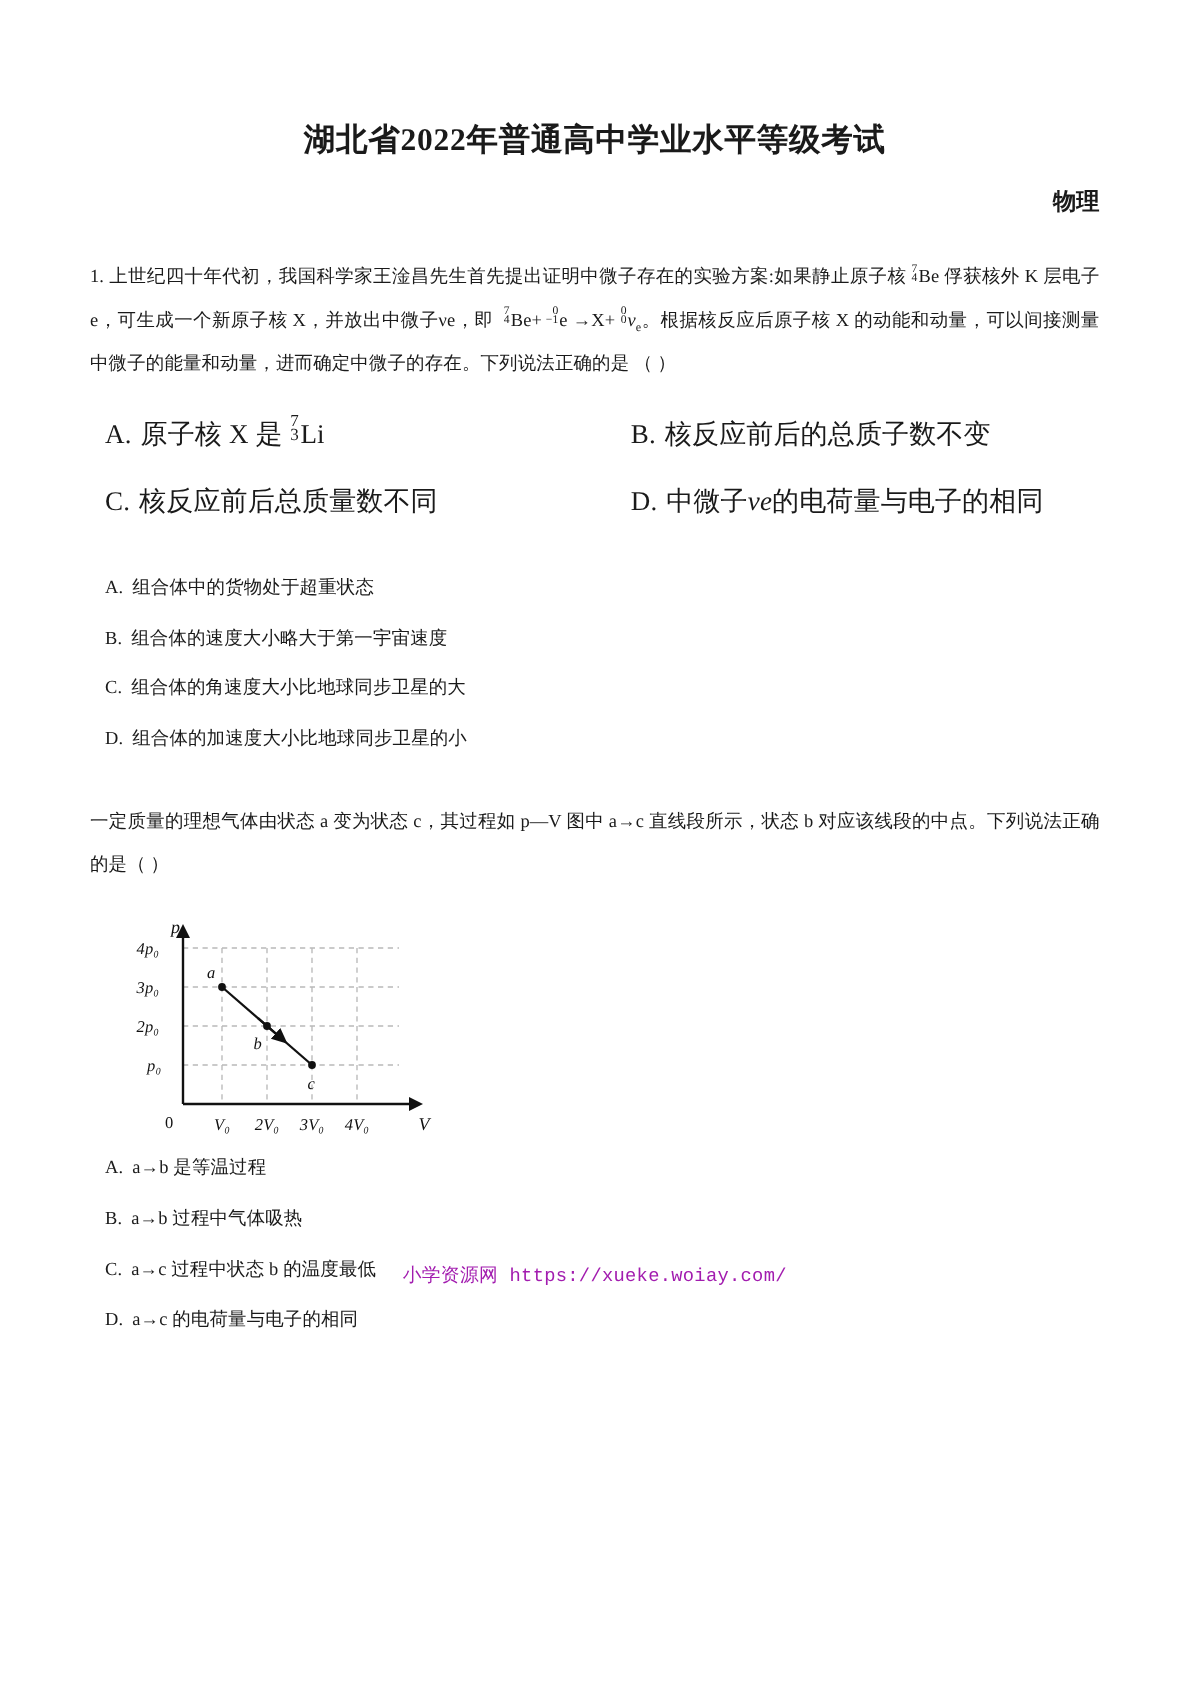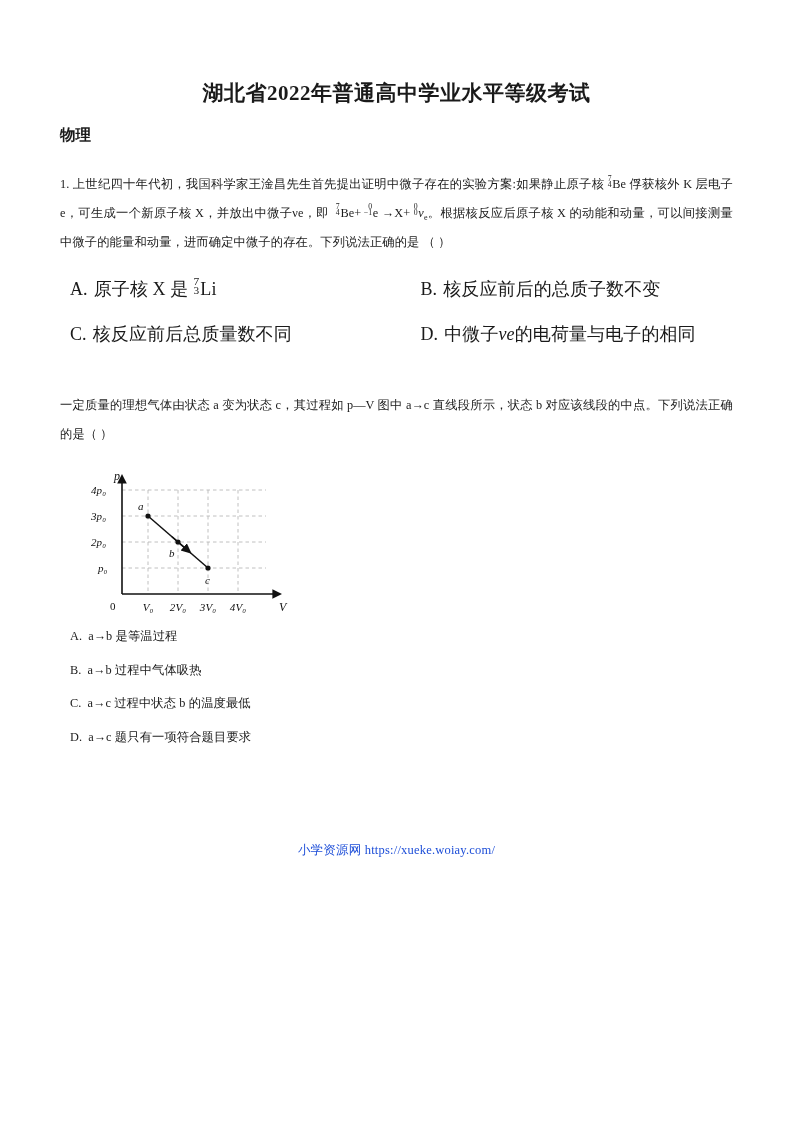--- a/index.html
+++ b/index.html
@@ -29,21 +29,21 @@
   .doc-title {
     text-align: center;
     font-size: 21px;
     font-weight: bold;
     letter-spacing: 0.5px;
     margin: 0;
     padding-top: 66px;
     line-height: 1.4;
   }
   .doc-subtitle {
-    text-align: left;
+    text-align: right;
     font-size: 15.5px;
     font-weight: bold;
     margin: 0;
     padding-top: 16px;
     line-height: 1.4;
   }
 
   
   .section-intro {
     font-size: 13.2px;
@@ -118,23 +118,23 @@
   }
   svg.pv { display: block; }
 
   
   .footer {
     position: absolute;
     left: 0;
     right: 0;
     bottom: 18px;
     text-align: center;
-    font-family: Liberation Serif, serif;
+    font-family: Liberation Mono, monospace;
     font-size: 12.5px;
-    color: #1d4ed8;
+    color: #a21caf;
     letter-spacing: 0.2px;
   }
 </style>
 </head>
 <body>
 
 <div class="page">
 
   <h1 class="doc-title">湖北省2022年普通高中学业水平等级考试</h1>
   <h2 class="doc-subtitle">物理</h2>
@@ -161,20 +161,34 @@
       <div class="opt">
         <span class="opt-label">C.</span><span>核反应前后总质量数不同</span>
       </div>
       <div class="opt">
         <span class="opt-label">D.</span><span>中微子</span><span class="ital">νe</span><span>的电荷量与电子的相同</span>
       </div>
     </div>
   </div>
 
   <div class="question q2">
+    <div class="opts-1col">
+      <div class="opt">
+        <span class="opt-label">A.</span><span>组合体中的货物处于超重状态</span>
+      </div>
+      <div class="opt">
+        <span class="opt-label">B.</span><span>组合体的速度大小略大于第一宇宙速度</span>
+      </div>
+      <div class="opt">
+        <span class="opt-label">C.</span><span>组合体的角速度大小比地球同步卫星的大</span>
+      </div>
+      <div class="opt">
+        <span class="opt-label">D.</span><span>组合体的加速度大小比地球同步卫星的小</span>
+      </div>
+    </div>
   </div>
 
   <div class="question q3">
     <p class="q-stem">一定质量的理想气体由状态 a 变为状态 c，其过程如 p—V 图中 a→c 直线段所示，状态 b 对应该线段的中点。下列说法正确的是（    ）</p>
 
     <div class="figure-wrap">
       <svg class="pv" width="230" height="160" viewBox="0 0 230 160">
         <defs>
           <marker id="axArrow" markerWidth="8" markerHeight="8" refX="1" refY="3" orient="auto">
             <path d="M0,0 L6,3 L0,6 z" fill="#111"></path>
@@ -232,20 +246,20 @@
       <div class="opt">
         <span class="opt-label">A.</span><span>a→b 是等温过程</span>
       </div>
       <div class="opt">
         <span class="opt-label">B.</span><span>a→b 过程中气体吸热</span>
       </div>
       <div class="opt">
         <span class="opt-label">C.</span><span>a→c 过程中状态 b 的温度最低</span>
       </div>
       <div class="opt">
-        <span class="opt-label">D.</span><span>a→c 题只有一项符合题目要求</span>
+        <span class="opt-label">D.</span><span>a→c 的电荷量与电子的相同</span>
       </div>
     </div>
   </div>
 
   <div class="footer">小学资源网 https://xueke.woiay.com/</div>
 
 </div>
 
 </body></html>

